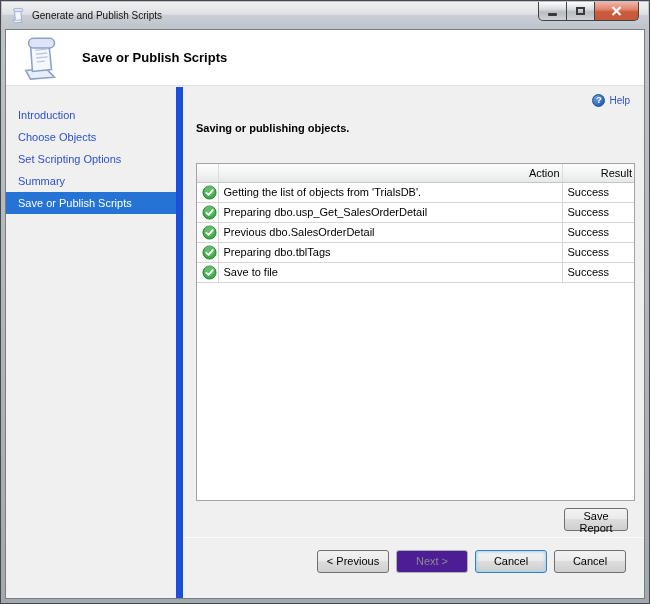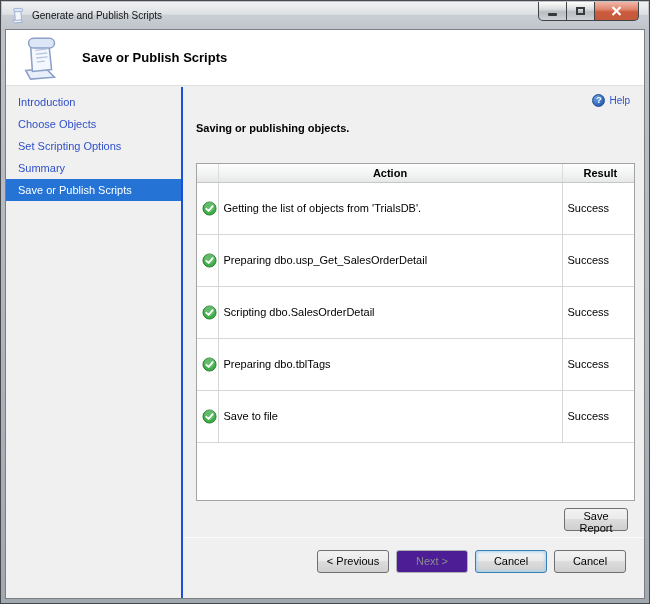--- a/index.html
+++ b/index.html
@@ -25,40 +25,40 @@
   .glyph-max{width:9px;height:8px;border:2px solid #37393c;background:transparent;}
 
   
   .dialog-body{position:absolute;left:4px;right:4px;top:28px;bottom:4px;background:#f0f0f0;border:1px solid #7a7d81;}
 
   .header-band{position:absolute;top:0;left:0;right:0;height:56px;background:#ffffff;border-bottom:1px solid #e0e0e0;}
   .header-scroll{position:absolute;left:13px;top:5px;width:46px;height:46px;}
   .header-title{position:absolute;left:76px;top:0;line-height:56px;font-size:13px;font-weight:bold;color:#000;}
 
   
-  .sidebar{position:absolute;top:57px;left:0;width:177px;bottom:0;background:#f0f0f0;border-right:2px solid #1d4ed8;padding-top:4px;}
+  .sidebar{position:absolute;top:57px;left:0;width:177px;bottom:0;background:#f0f0f0;border-right:7px solid #1d4ed8;padding-top:17px;}
   .side-item{height:22px;line-height:22px;padding-left:12px;font-size:11px;color:var(--link-blue);cursor:pointer;white-space:nowrap;}
   .side-item.selected{background:var(--selection-blue);color:#ffffff;}
 
   
   .content{position:absolute;top:57px;left:178px;right:0;bottom:0;background:#f0f0f0;}
   .help-link{position:absolute;top:7px;right:14px;display:flex;align-items:center;gap:4px;cursor:pointer;}
   .help-badge{width:13px;height:13px;border-radius:50%;background:radial-gradient(circle at 35% 30%,#6fa6e0,#2a62b8 70%);border:1px solid #1d4d92;
     color:#fff;font-size:9px;font-weight:bold;display:flex;align-items:center;justify-content:center;line-height:1;}
   .help-text{font-size:10px;color:var(--link-blue);}
   .status-line{position:absolute;top:35px;left:12px;font-size:11px;font-weight:bold;color:#000;}
 
   .grid-wrap{position:absolute;left:12px;top:76px;width:439px;height:338px;background:#ffffff;border:1px solid #a3a3a3;overflow:hidden;}
   table.grid{border-collapse:collapse;width:100%;table-layout:fixed;font-size:11px;color:#000;}
   table.grid col.c1{width:21px;} table.grid col.c3{width:72px;}
-  table.grid th{height:18px;font-weight:bold;text-align:center;padding:0 21px;
+  table.grid th{height:18px;font-weight:normal;text-align:right;padding:0 2px;
     background:linear-gradient(180deg,#fdfdfd 0%,#f2f3f3 55%,#e6e7e8 100%);
     border-bottom:1px solid #c6c6c6;border-right:1px solid #dcdcdc;}
   table.grid th:last-child{border-right:none;}
-  table.grid td{height:20px;padding:16px 5px;border-bottom:1px solid #d6d6d6;border-right:1px solid #d6d6d6;white-space:nowrap;overflow:hidden;}
+  table.grid td{height:20px;padding:0 5px;border-bottom:1px solid #d6d6d6;border-right:1px solid #d6d6d6;white-space:nowrap;overflow:hidden;}
   table.grid td:last-child{border-right:none;}
   td.c-icon{padding:0;text-align:center;vertical-align:middle;}
   td.c-icon svg{display:block;margin:2px auto;}
 
   
   .btn{height:23px;font-size:11px;color:#000;border:1px solid #707070;border-radius:3px;cursor:pointer;
     background:linear-gradient(180deg,#f2f2f2 0%,#ebebeb 45%,#dddddd 50%,#cfcfcf 100%);}
   .btn.disabled{background:#4c1d95;border-color:#adb2b5;color:#8b8b8b;cursor:default;}
   .btn.default{border-color:#3c7fb1;box-shadow:inset 0 0 3px 1px #9fd3f5;}
   .save-report{position:absolute;right:16px;top:421px;width:64px;}
@@ -161,21 +161,21 @@
                 <td class="c-result">Success</td>
               </tr>
               <tr>
                 <td class="c-icon">
                   <svg width="15" height="15" viewBox="0 0 16 16">
                     <circle cx="8" cy="8" r="7" fill="#3fae49" stroke="#2c7d34"></circle>
                     <circle cx="8" cy="6" r="5.5" fill="#ffffff" opacity="0.18"></circle>
                     <path d="M4.6 8.3 L7 10.6 L11.4 5.4" stroke="#ffffff" stroke-width="1.9" fill="none" stroke-linecap="round" stroke-linejoin="round"></path>
                   </svg>
                 </td>
-                <td class="c-action">Scripting dbo.SalesOrderDetail</td>
+                <td class="c-action">Previous dbo.SalesOrderDetail</td>
                 <td class="c-result">Success</td>
               </tr>
               <tr>
                 <td class="c-icon">
                   <svg width="15" height="15" viewBox="0 0 16 16">
                     <circle cx="8" cy="8" r="7" fill="#3fae49" stroke="#2c7d34"></circle>
                     <circle cx="8" cy="6" r="5.5" fill="#ffffff" opacity="0.18"></circle>
                     <path d="M4.6 8.3 L7 10.6 L11.4 5.4" stroke="#ffffff" stroke-width="1.9" fill="none" stroke-linecap="round" stroke-linejoin="round"></path>
                   </svg>
                 </td>

